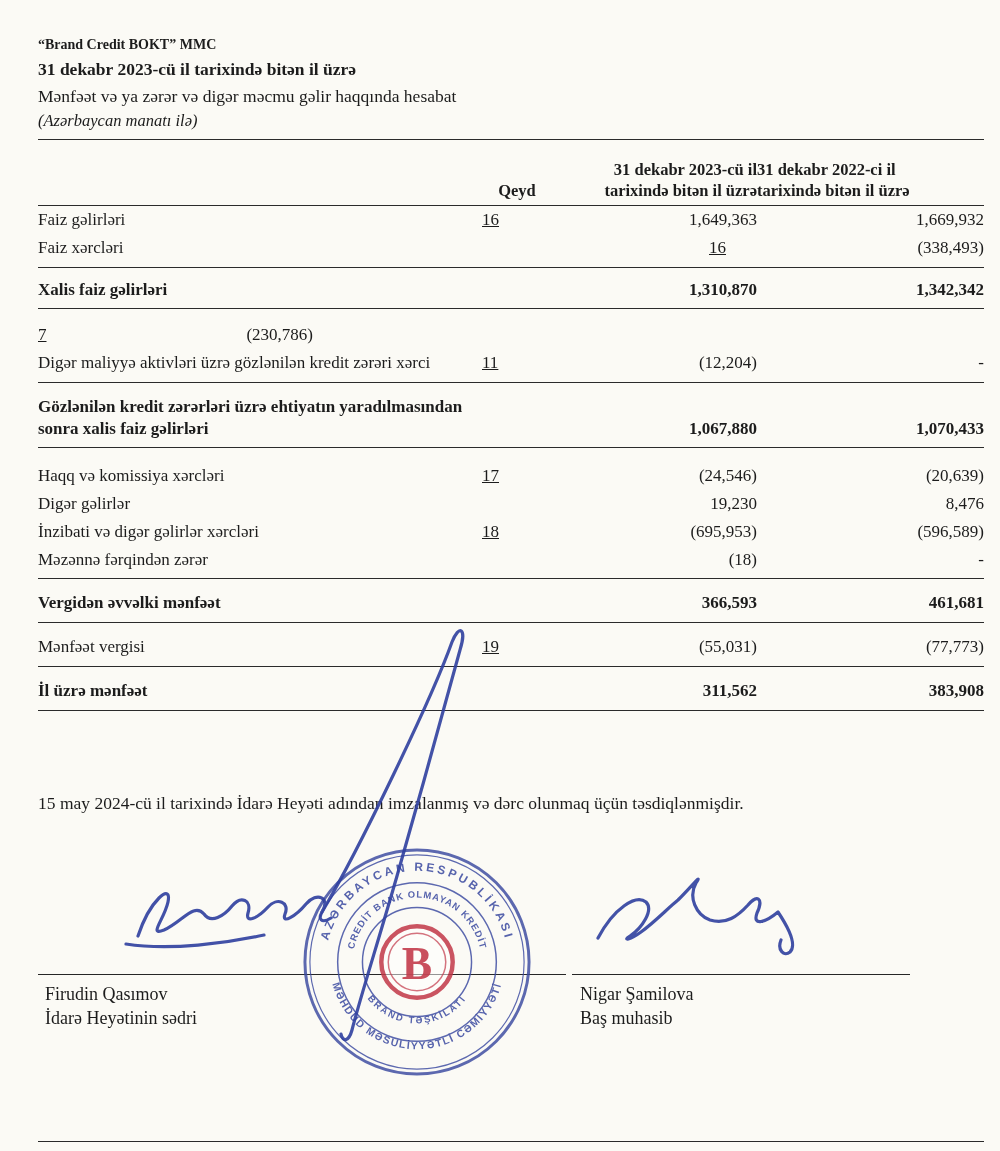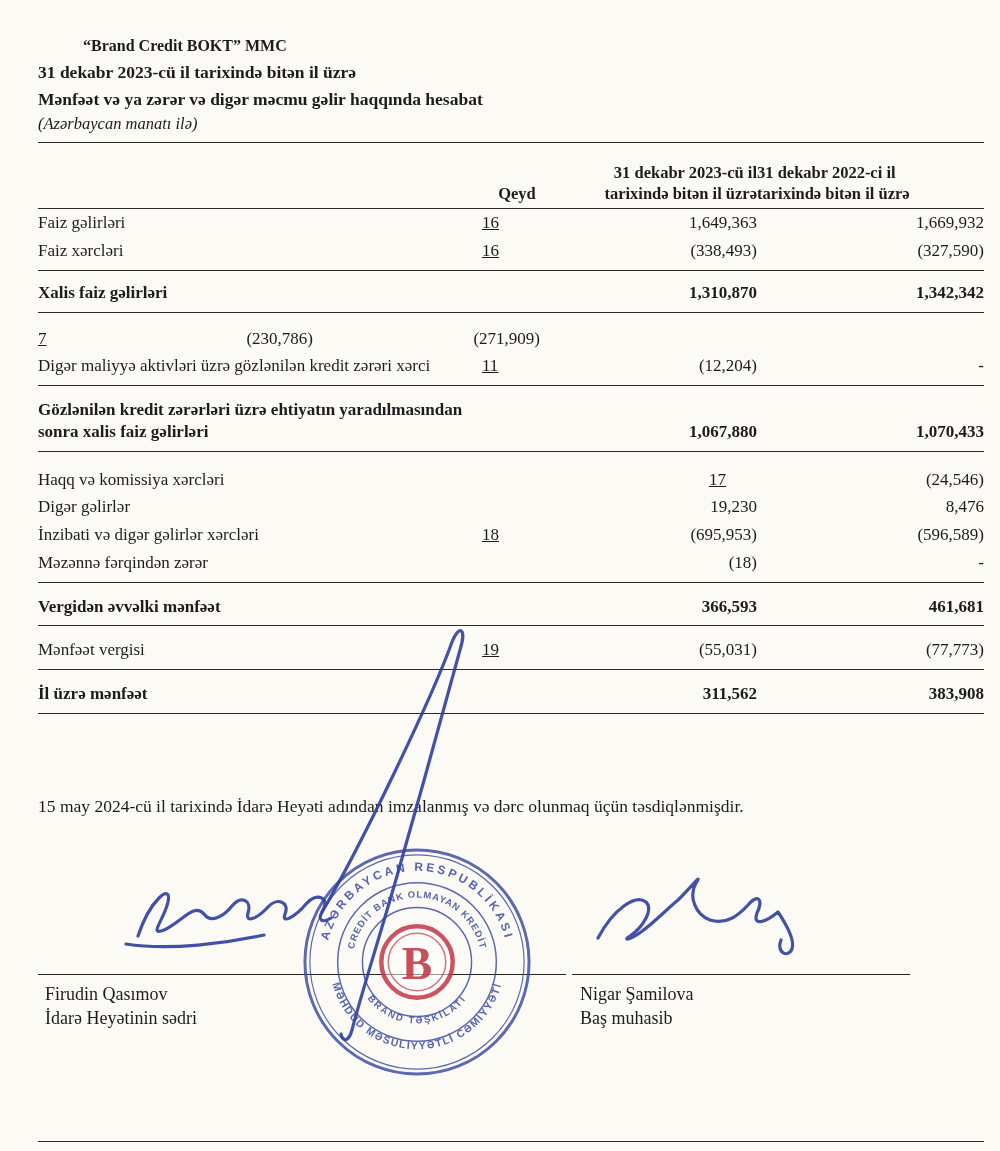--- a/index.html
+++ b/index.html
@@ -9,23 +9,23 @@
     width: 1000px;
     height: 1151px;
     margin: 0 auto;
     background: #fbfaf5;
     font-family: "Liberation Serif", serif;
     color: #1c1c1c;
     overflow: hidden;
   }
   .content { position: absolute; left: 38px; right: 16px; top: 34px; }
 
-  .doc-header .h1 { font-weight: bold; font-size: 16px; line-height: 1.55; margin-left: 45px; }
+  .doc-header .h1 { font-weight: bold; font-size: 14px; line-height: 1.55; }
   .doc-header .h2 { font-weight: bold; font-size: 17.5px; line-height: 1.55; }
-  .doc-header .h3 { font-weight: bold; font-size: 17.5px; line-height: 1.5; }
+  .doc-header .h3 { font-weight: normal; font-size: 17.5px; line-height: 1.5; }
   .doc-header .h4 { font-style: italic; font-size: 16.5px; line-height: 1.45; }
   .rule { border-top: 1.5px solid #2b2b2b; margin-top: 6px; }
 
   .fintable { margin-top: 20px; font-size: 17px; }
   .thead { display: flex; align-items: flex-end; font-weight: bold; font-size: 16.5px; padding-bottom: 4px; line-height: 1.25; }
   .thead .label { flex: 1; }
   .thead .note  { width: 70px; text-align: center; }
   .thead .v1    { width: 205px; text-align: right; }
   .thead .v2    { width: 227px; }
   .thead .inner { display: inline-block; max-width: 186px; }
@@ -84,49 +84,48 @@
       <div class="trow">
         <div class="label">Faiz gəlirləri</div>
         <div class="note">16</div>
         <div class="v1">1,649,363</div>
         <div class="v2">1,669,932</div>
       </div>
       <div class="trow bb">
         <div class="label">Faiz xərcləri</div>
         <div class="note">16</div>
         <div class="v1">(338,493)</div>
-        <div class="v2">(327,590)</div>
       </div>
       <div class="trow bold bb mt8">
         <div class="label">Xalis faiz gəlirləri</div>
         <div class="note"></div>
         <div class="v1">1,310,870</div>
         <div class="v2">1,342,342</div>
       </div>
       <div class="trow mt12">
         <div class="note">7</div>
         <div class="v1">(230,786)</div>
-        <div class="v2">(271,909)</div>
       </div>
       <div class="trow bb">
         <div class="label">Digər maliyyə aktivləri üzrə gözlənilən kredit zərəri xərci</div>
         <div class="note">11</div>
         <div class="v1">(12,204)</div>
         <div class="v2">-</div>
       </div>
       <div class="trow bold bb mt10">
         <div class="label">Gözlənilən kredit zərərləri üzrə ehtiyatın yaradılmasından sonra xalis faiz gəlirləri</div>
         <div class="note"></div>
         <div class="v1">1,067,880</div>
         <div class="v2">1,070,433</div>
       </div>
       <div class="trow mt14">
         <div class="label">Haqq və komissiya xərcləri</div>
         <div class="note">17</div>
         <div class="v1">(24,546)</div>
+        <div class="v2">(20,639)</div>
       </div>
       <div class="trow">
         <div class="label">Digər gəlirlər</div>
         <div class="note"></div>
         <div class="v1">19,230</div>
         <div class="v2">8,476</div>
       </div>
       <div class="trow">
         <div class="label">İnzibati və digər gəlirlər xərcləri</div>
         <div class="note">18</div>

